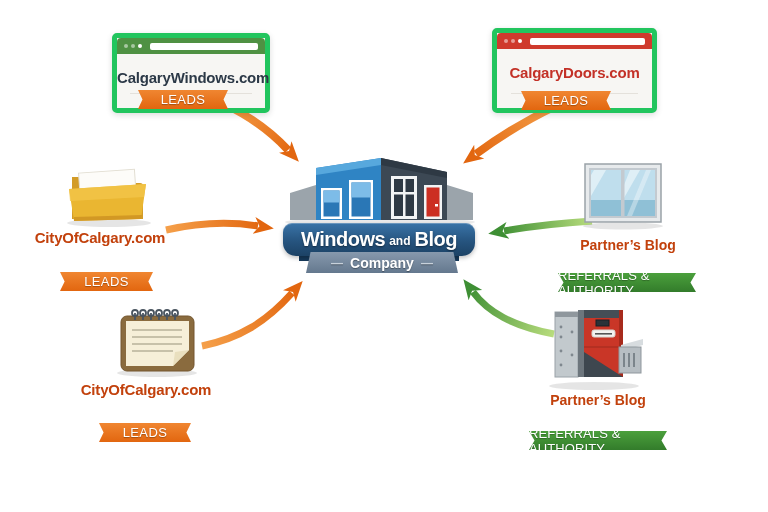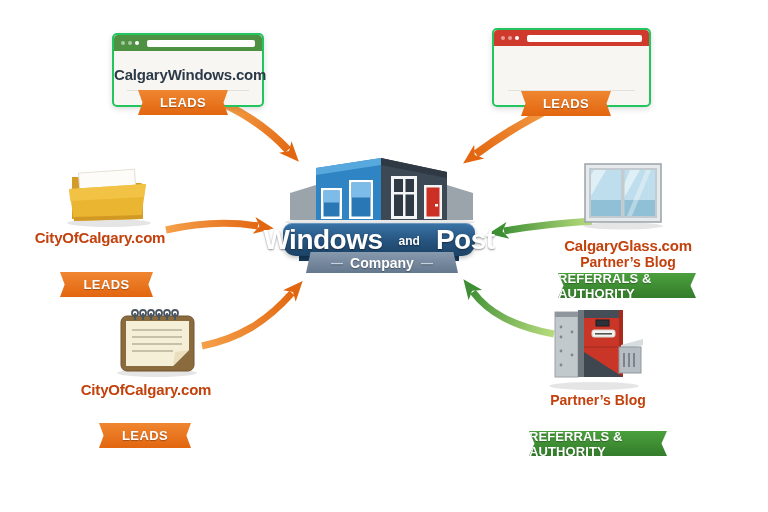--- a/index.html
+++ b/index.html
@@ -1,45 +1,45 @@
 <!DOCTYPE html>
 <html><head>
 <meta charset="utf-8">
 <style>
   html,body{margin:0;padding:0;background:#fff;}
   #stage{position:relative;width:768px;height:512px;background:#fff;overflow:hidden;
          font-family:"Liberation Sans",sans-serif;}
   
-  .browser{position:absolute;background:#f7f6f3;border:2px solid #22c55e;border-radius:5px;
+  .browser{position:absolute;background:#f7f6f3;border:5px solid #22c55e;border-radius:5px;
            box-shadow:0 2px 6px rgba(0,0,0,.14);z-index:2;}
   .browser-header{height:16px;border-radius:4px 4px 0 0;display:flex;align-items:center;padding:0 7px;}
   .dot{width:4px;height:4px;border-radius:50%;background:rgba(255,255,255,.5);margin-right:3px;flex:0 0 auto;}
   .dot.bright{background:#fff;}
   .addr{flex:1;height:7px;margin-left:5px;background:#fff;border-radius:2px;}
   .browser-label{text-align:center;margin-top:15px;font-size:15px;font-weight:bold;color:#2c3947;letter-spacing:-.2px;}
   .browser-divider{position:absolute;left:9%;right:9%;bottom:14px;height:1px;background:#e4e1db;}
   
-  .ribbon{position:absolute;height:25px;display:flex;align-items:center;justify-content:center;
-          color:#fff;font-weight:bold;font-size:13px;letter-spacing:.4px;z-index:3;
+  .ribbon{position:absolute;height:19px;display:flex;align-items:center;justify-content:center;
+          color:#fff;font-weight:normal;font-size:13px;letter-spacing:.4px;z-index:3;
           background:linear-gradient(#f08631,#e2660f);
           clip-path:polygon(0 0,100% 0,95% 50%,100% 100%,0 100%,5% 50%);
           text-shadow:0 1px 1px rgba(0,0,0,.3);}
   .ribbon.green{background:linear-gradient(#4ba03c,#337c2b);font-size:13px;letter-spacing:.1px;
           clip-path:polygon(0 0,100% 0,96% 50%,100% 100%,0 100%,4% 50%);}
   
   .node-labels{position:absolute;text-align:center;color:#c2410c;z-index:2;}
   .node-label{font-size:15px;font-weight:bold;line-height:1.15;letter-spacing:-.2px;}
   .node-sublabel{font-size:14px;font-weight:bold;line-height:1.25;}
   
   .banner{position:absolute;left:283px;top:223px;width:192px;height:33px;z-index:4;
           background:linear-gradient(180deg,#3a74a8 0%,#26547f 55%,#1c4265 100%);
           border-radius:9px 9px 13px 13px;box-shadow:0 2px 4px rgba(0,0,0,.25),inset 0 1px 0 rgba(255,255,255,.25);
           display:flex;align-items:center;justify-content:center;color:#fff;}
-  .banner .big{font-size:28px;font-weight:bold;letter-spacing:-.5px;text-shadow:0 1px 2px rgba(0,0,0,.45);}
-  .banner .small{font-size:12px;font-weight:bold;margin:0 16px;position:relative;top:1px;text-shadow:0 1px 2px rgba(0,0,0,.45);}
+  .banner .big{font-size:20px;font-weight:bold;letter-spacing:-.5px;text-shadow:0 1px 2px rgba(0,0,0,.45);}
+  .banner .small{font-size:12px;font-weight:bold;margin:0 4px;position:relative;top:1px;text-shadow:0 1px 2px rgba(0,0,0,.45);}
   .banner-fold{position:absolute;width:14px;height:11px;background:#16395a;z-index:3;}
   .company-ribbon{position:absolute;left:306px;top:252px;width:152px;height:21px;z-index:5;
           background:linear-gradient(#8799ad,#64788e);
           clip-path:polygon(3% 0,97% 0,100% 100%,0 100%);
           display:flex;align-items:center;justify-content:center;color:#fff;
           font-size:14px;font-weight:bold;text-shadow:0 1px 1px rgba(0,0,0,.35);}
   .company-ribbon .dash{color:#c7d1db;font-weight:bold;margin:0 7px;font-size:12px;}
   
   #arrows{position:absolute;left:0;top:0;z-index:1;pointer-events:none;}
   .icon-svg{position:absolute;z-index:2;}
@@ -102,20 +102,21 @@
   </div>
   <div class="ribbon" style="left:138px;top:90px;width:90px">LEADS</div>
 
   <div class="browser" style="left:492px;top:28px;width:155px;height:75px">
     <div class="browser-header" style="background:#cf3a2d">
       <span class="dot"></span>
       <span class="dot"></span>
       <span class="dot bright"></span>
       <span class="addr"></span>
     </div>
+    <div class="browser-label" style="color:#c33127">CalgaryDoors.com</div>
     <div class="browser-divider"></div>
   </div>
   <div class="ribbon" style="left:521px;top:91px;width:90px">LEADS</div>
 
   <svg class="icon-svg" style="left:62px;top:163px" width="94" height="64" viewBox="0 0 94 64">
     <ellipse cx="47" cy="60" rx="42" ry="4" fill="#000" opacity="0.10"></ellipse>
     <path d="M10,14 h20 l6,6 h42 a3,3 0 0 1 3,3 v33 h-71 z" fill="#d39c28"></path>
     <g transform="rotate(-4 48 30)">
         <rect x="18" y="8" width="56" height="42" fill="#fdfcf9" stroke="#e2ded2"></rect>
       </g>
@@ -180,21 +181,21 @@
     <rect x="112" y="41" width="20" height="2.5" fill="#f2f4f5"></rect>
     <rect x="142" y="34" width="18" height="34" fill="#f2f4f5"></rect>
     <rect x="144.5" y="36.5" width="13" height="29" fill="#cc2f23"></rect>
     <rect x="153" y="53" width="3" height="2.5" fill="#fff"></rect>
   </svg>
   <div class="banner-fold" style="left:299px;top:250px"></div>
   <div class="banner-fold" style="left:445px;top:250px"></div>
   <div class="banner">
     <span class="big">Windows</span>
     <span class="small">and</span>
-    <span class="big">Post</span>
+    <span class="big">Blog</span>
   </div>
   <div class="company-ribbon">
     <span class="dash">—</span>
     <span>Company</span>
     <span class="dash">—</span>
   </div>
 
   <svg class="icon-svg" style="left:580px;top:162px" width="86" height="69" viewBox="0 0 86 69">
     <ellipse cx="43" cy="64" rx="40" ry="3.5" fill="#000" opacity="0.10"></ellipse>
     <rect x="5" y="2" width="76" height="58" fill="#e7eaec" stroke="#9aa2a8" stroke-width="1.5"></rect>
@@ -202,21 +203,20 @@
     <rect x="11" y="8" width="31" height="46" fill="#bfdeed"></rect>
     <rect x="44" y="8" width="31" height="46" fill="#bfdeed"></rect>
     <rect x="11" y="38" width="31" height="16" fill="#8fc0d6"></rect>
     <rect x="44" y="38" width="31" height="16" fill="#8fc0d6"></rect>
     <polygon points="14,8 26,8 11,34 11,13" fill="#fff" opacity="0.5"></polygon>
     <polygon points="50,8 60,8 44,36 44,23" fill="#fff" opacity="0.5"></polygon>
     <polygon points="66,8 71,8 52,54 47,54" fill="#fff" opacity="0.35"></polygon>
     <rect x="41" y="8" width="3.5" height="46" fill="#c3cad0"></rect>
   </svg>
   <div class="node-labels" style="left:546px;top:237px;width:164px">
-    <div class="node-label">CalgaryGlass.com</div>
     <div class="node-sublabel">Partner’s Blog</div>
   </div>
   <div class="ribbon green" style="left:558px;top:273px;width:138px">REFERRALS &amp; AUTHORITY</div>
 
   <svg class="icon-svg" style="left:543px;top:303px" width="102" height="88" viewBox="0 0 102 88">
     <ellipse cx="51" cy="83" rx="45" ry="4" fill="#000" opacity="0.10"></ellipse>
     <rect x="12" y="9" width="23" height="65" fill="#c2c9cd" stroke="#9aa2a8"></rect>
     <rect x="12" y="9" width="23" height="5" fill="#8f979d"></rect>
     <g fill="#7f888f">
       <circle cx="18" cy="24" r="1.4"></circle>

